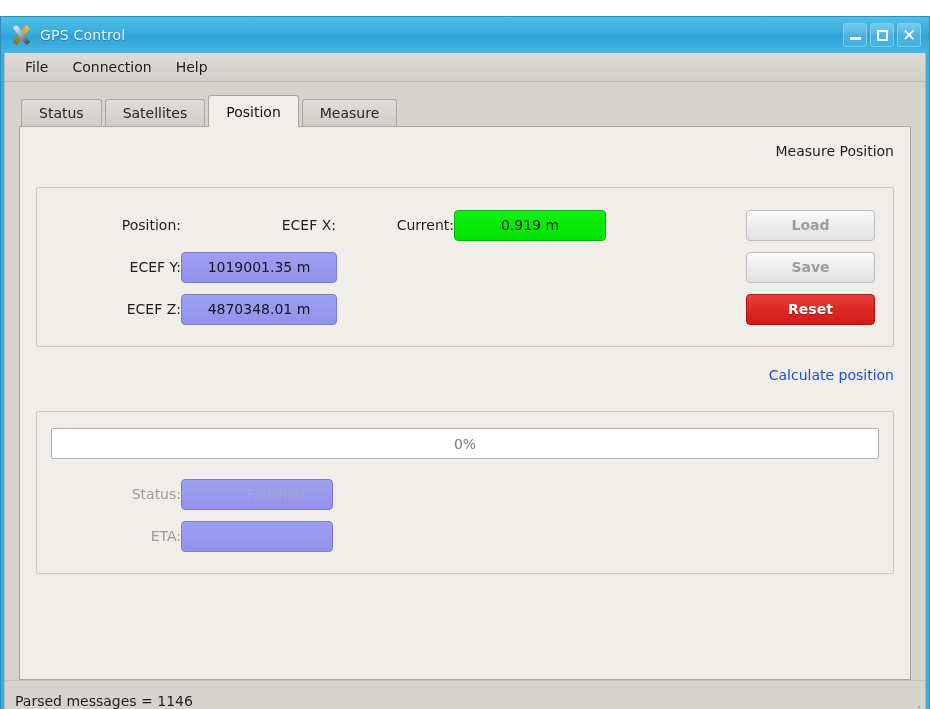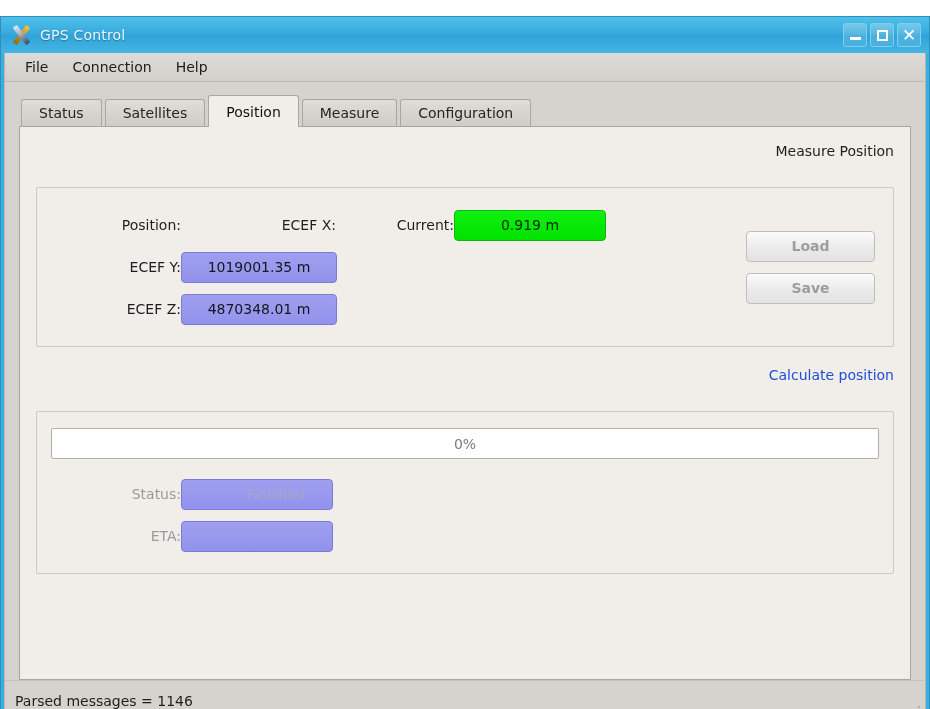--- a/index.html
+++ b/index.html
@@ -334,37 +334,37 @@
       <div class="menu-item">Help</div>
     </div>
 
     <div id="tabs-wrap">
 
       <div id="tabstrip">
         <div class="tab">Status</div>
         <div class="tab">Satellites</div>
         <div class="tab active">Position</div>
         <div class="tab">Measure</div>
-        <div class="tab">Configuration</div>
       </div>
 
       <div id="tabpanel">
 
         <div class="group">
           <div class="group-title">Measure Position</div>
 
           <div class="group-body">
             <div id="pos-grid">
 
               <div class="lbl">Position:</div>
               <div class="lbl">ECEF X:</div>
 
               <div id="side-btns">
                 <div class="btn plain">Load</div>
                 <div class="btn plain">Save</div>
+                <div class="btn danger">Reset</div>
               </div>
 
               <div class="lbl">Current:</div>
               <div class="field green f-w150">0.919 m</div>
               <div class="lbl">ECEF Y:</div>
               <div class="field purple f-w156">1019001.35 m</div>
 
               <div></div>
               <div></div>
               <div class="lbl">ECEF Z:</div>

